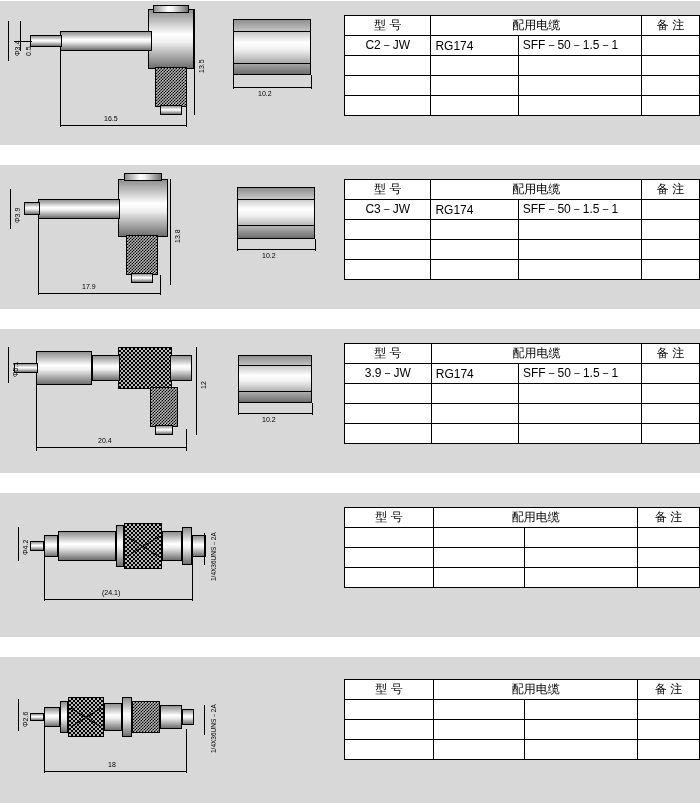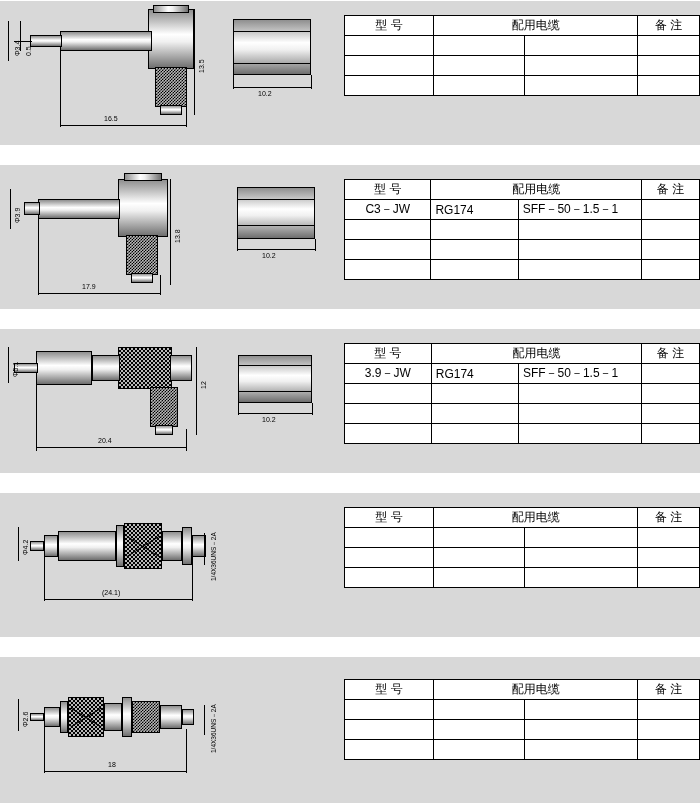--- a/index.html
+++ b/index.html
@@ -141,20 +141,26 @@
     </div>
 
     <table class="spec" style="left:344px;top:14px;">
       <tbody>
           <tr>
         <td class="c col1">型  号</td>
         <td class="c col2" colspan="2" style="width:217px;">配用电缆</td>
         <td class="c col4">备  注</td>
       </tr>
       <tr>
+        <td class="c col1">C2－JW</td>
+        <td class="l col2">RG174</td>
+        <td class="l col3">SFF－50－1.5－1</td>
+        <td class="c col4"></td>
+      </tr>
+      <tr>
             <td class="col1"></td>
             <td class="col2"></td>
             <td class="col3"></td>
             <td class="col4"></td>
           </tr>
       <tr>
             <td class="col1"></td>
             <td class="col2"></td>
             <td class="col3"></td>
             <td class="col4"></td>

